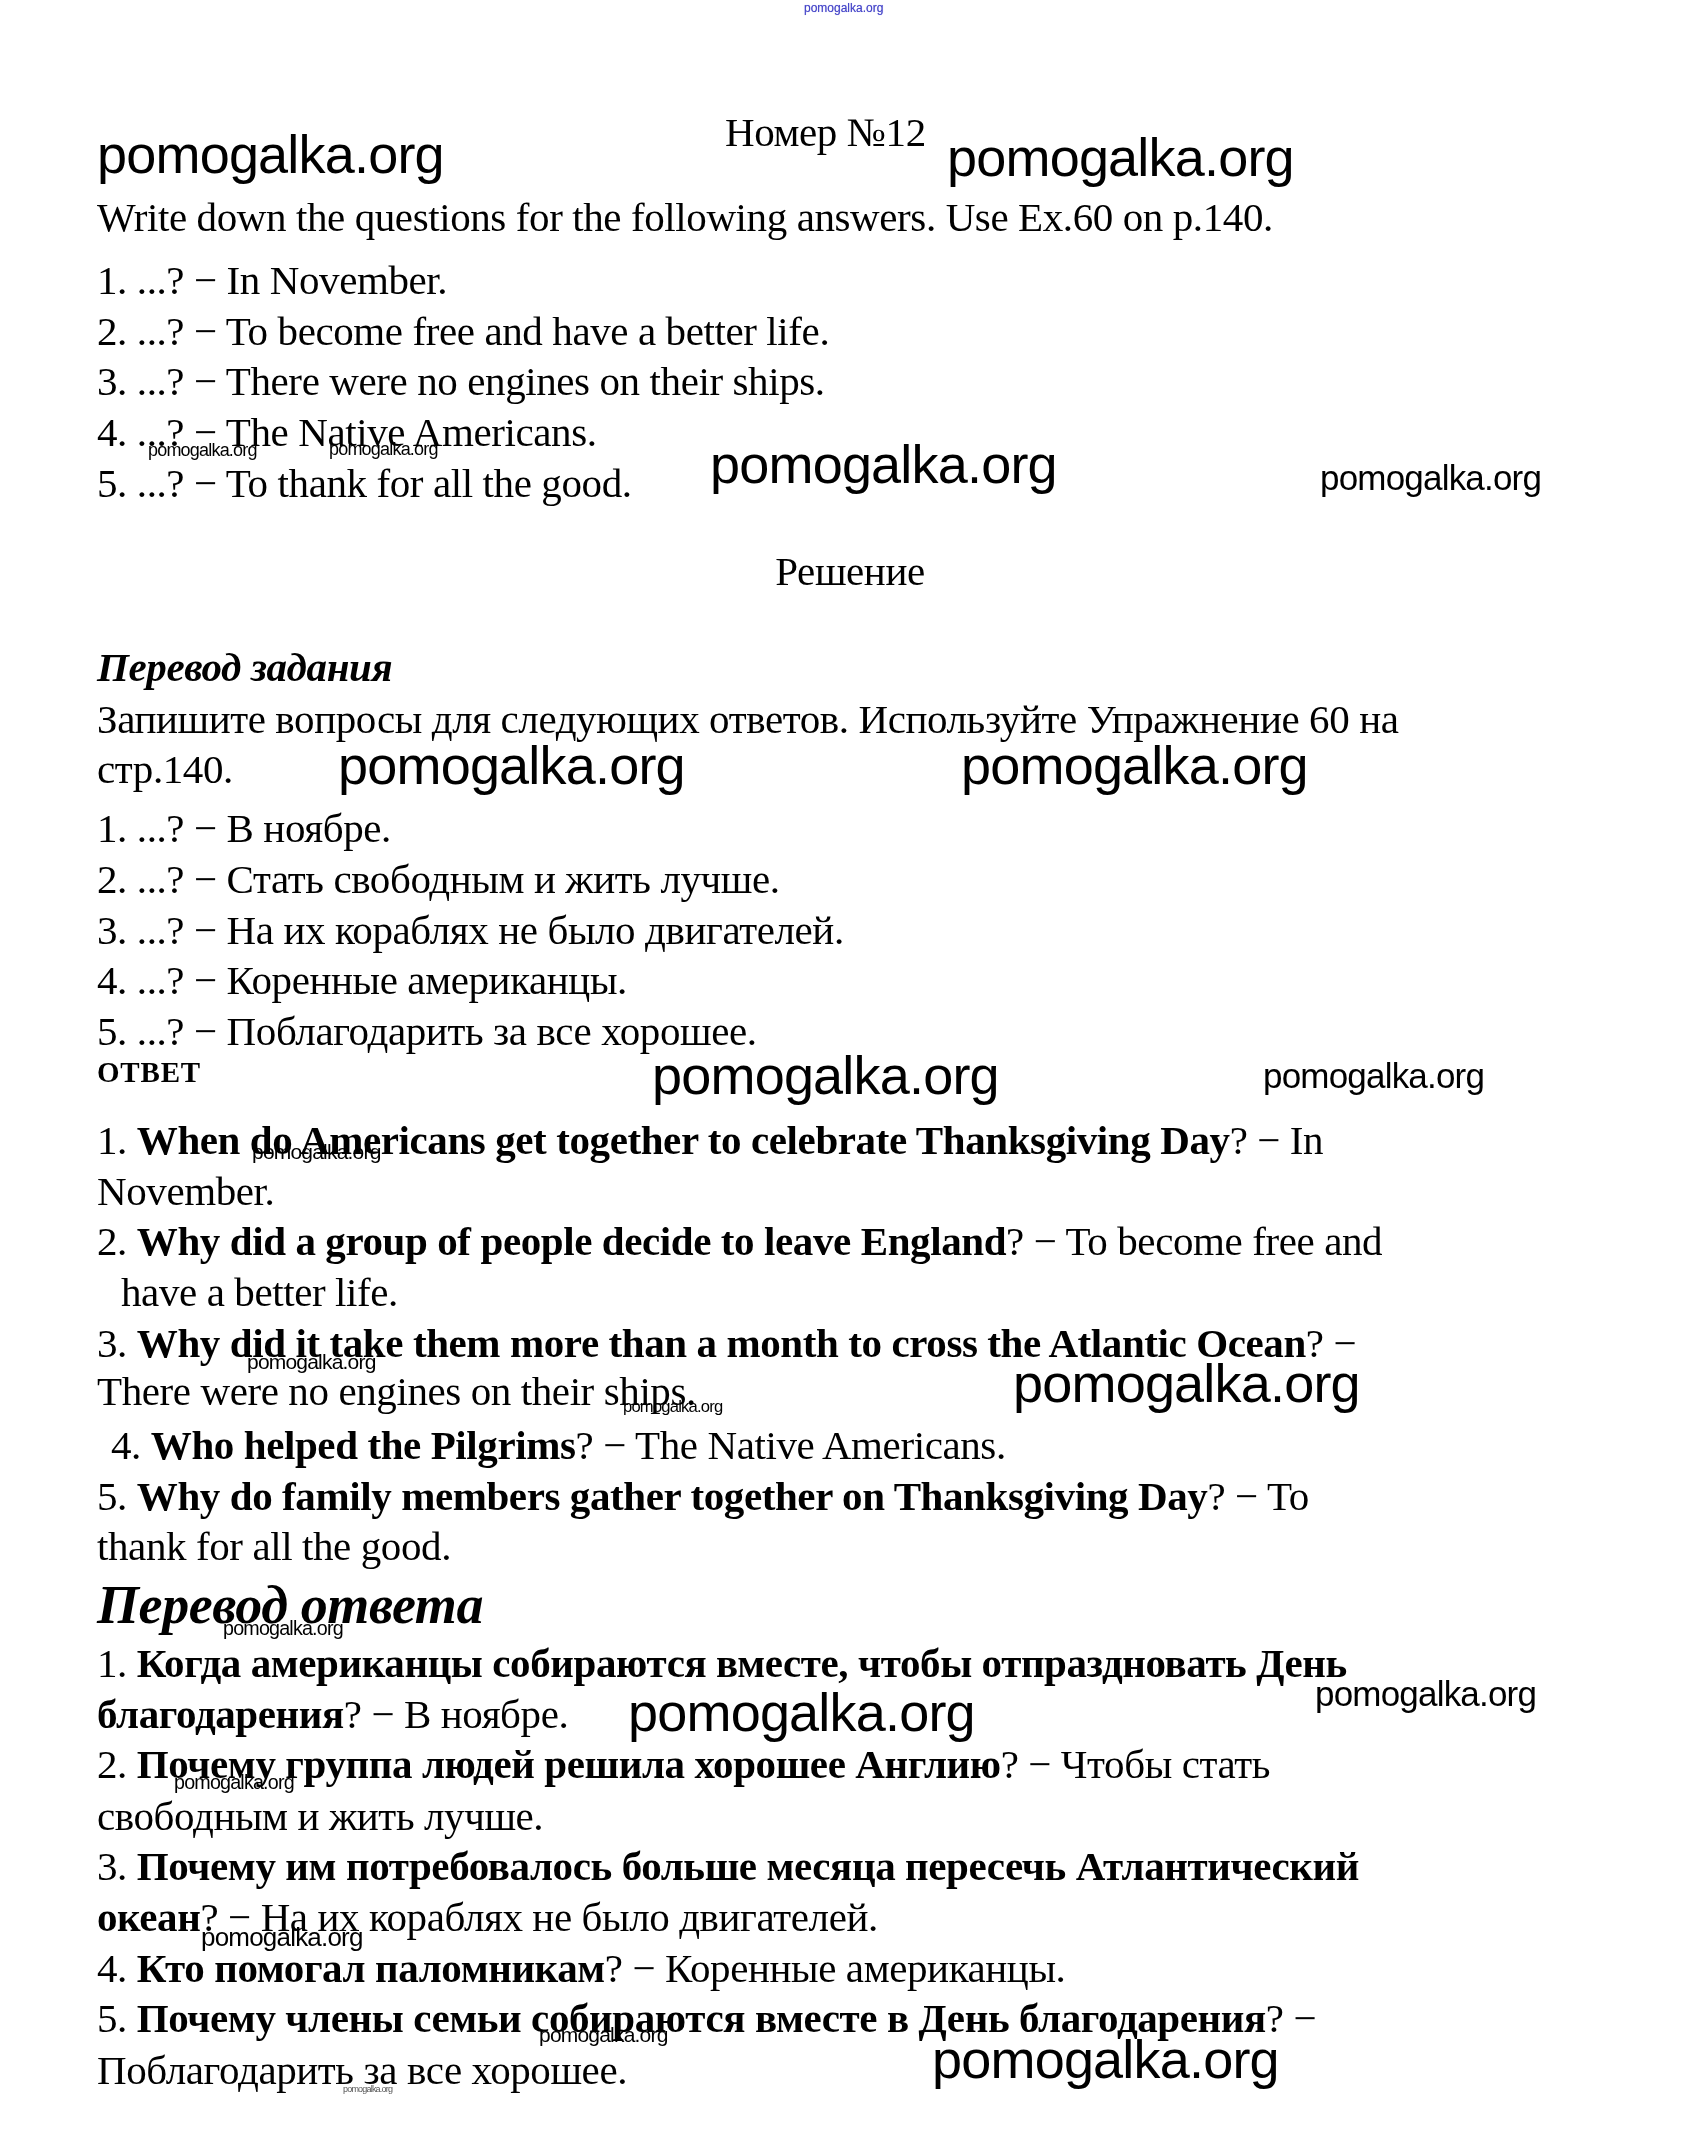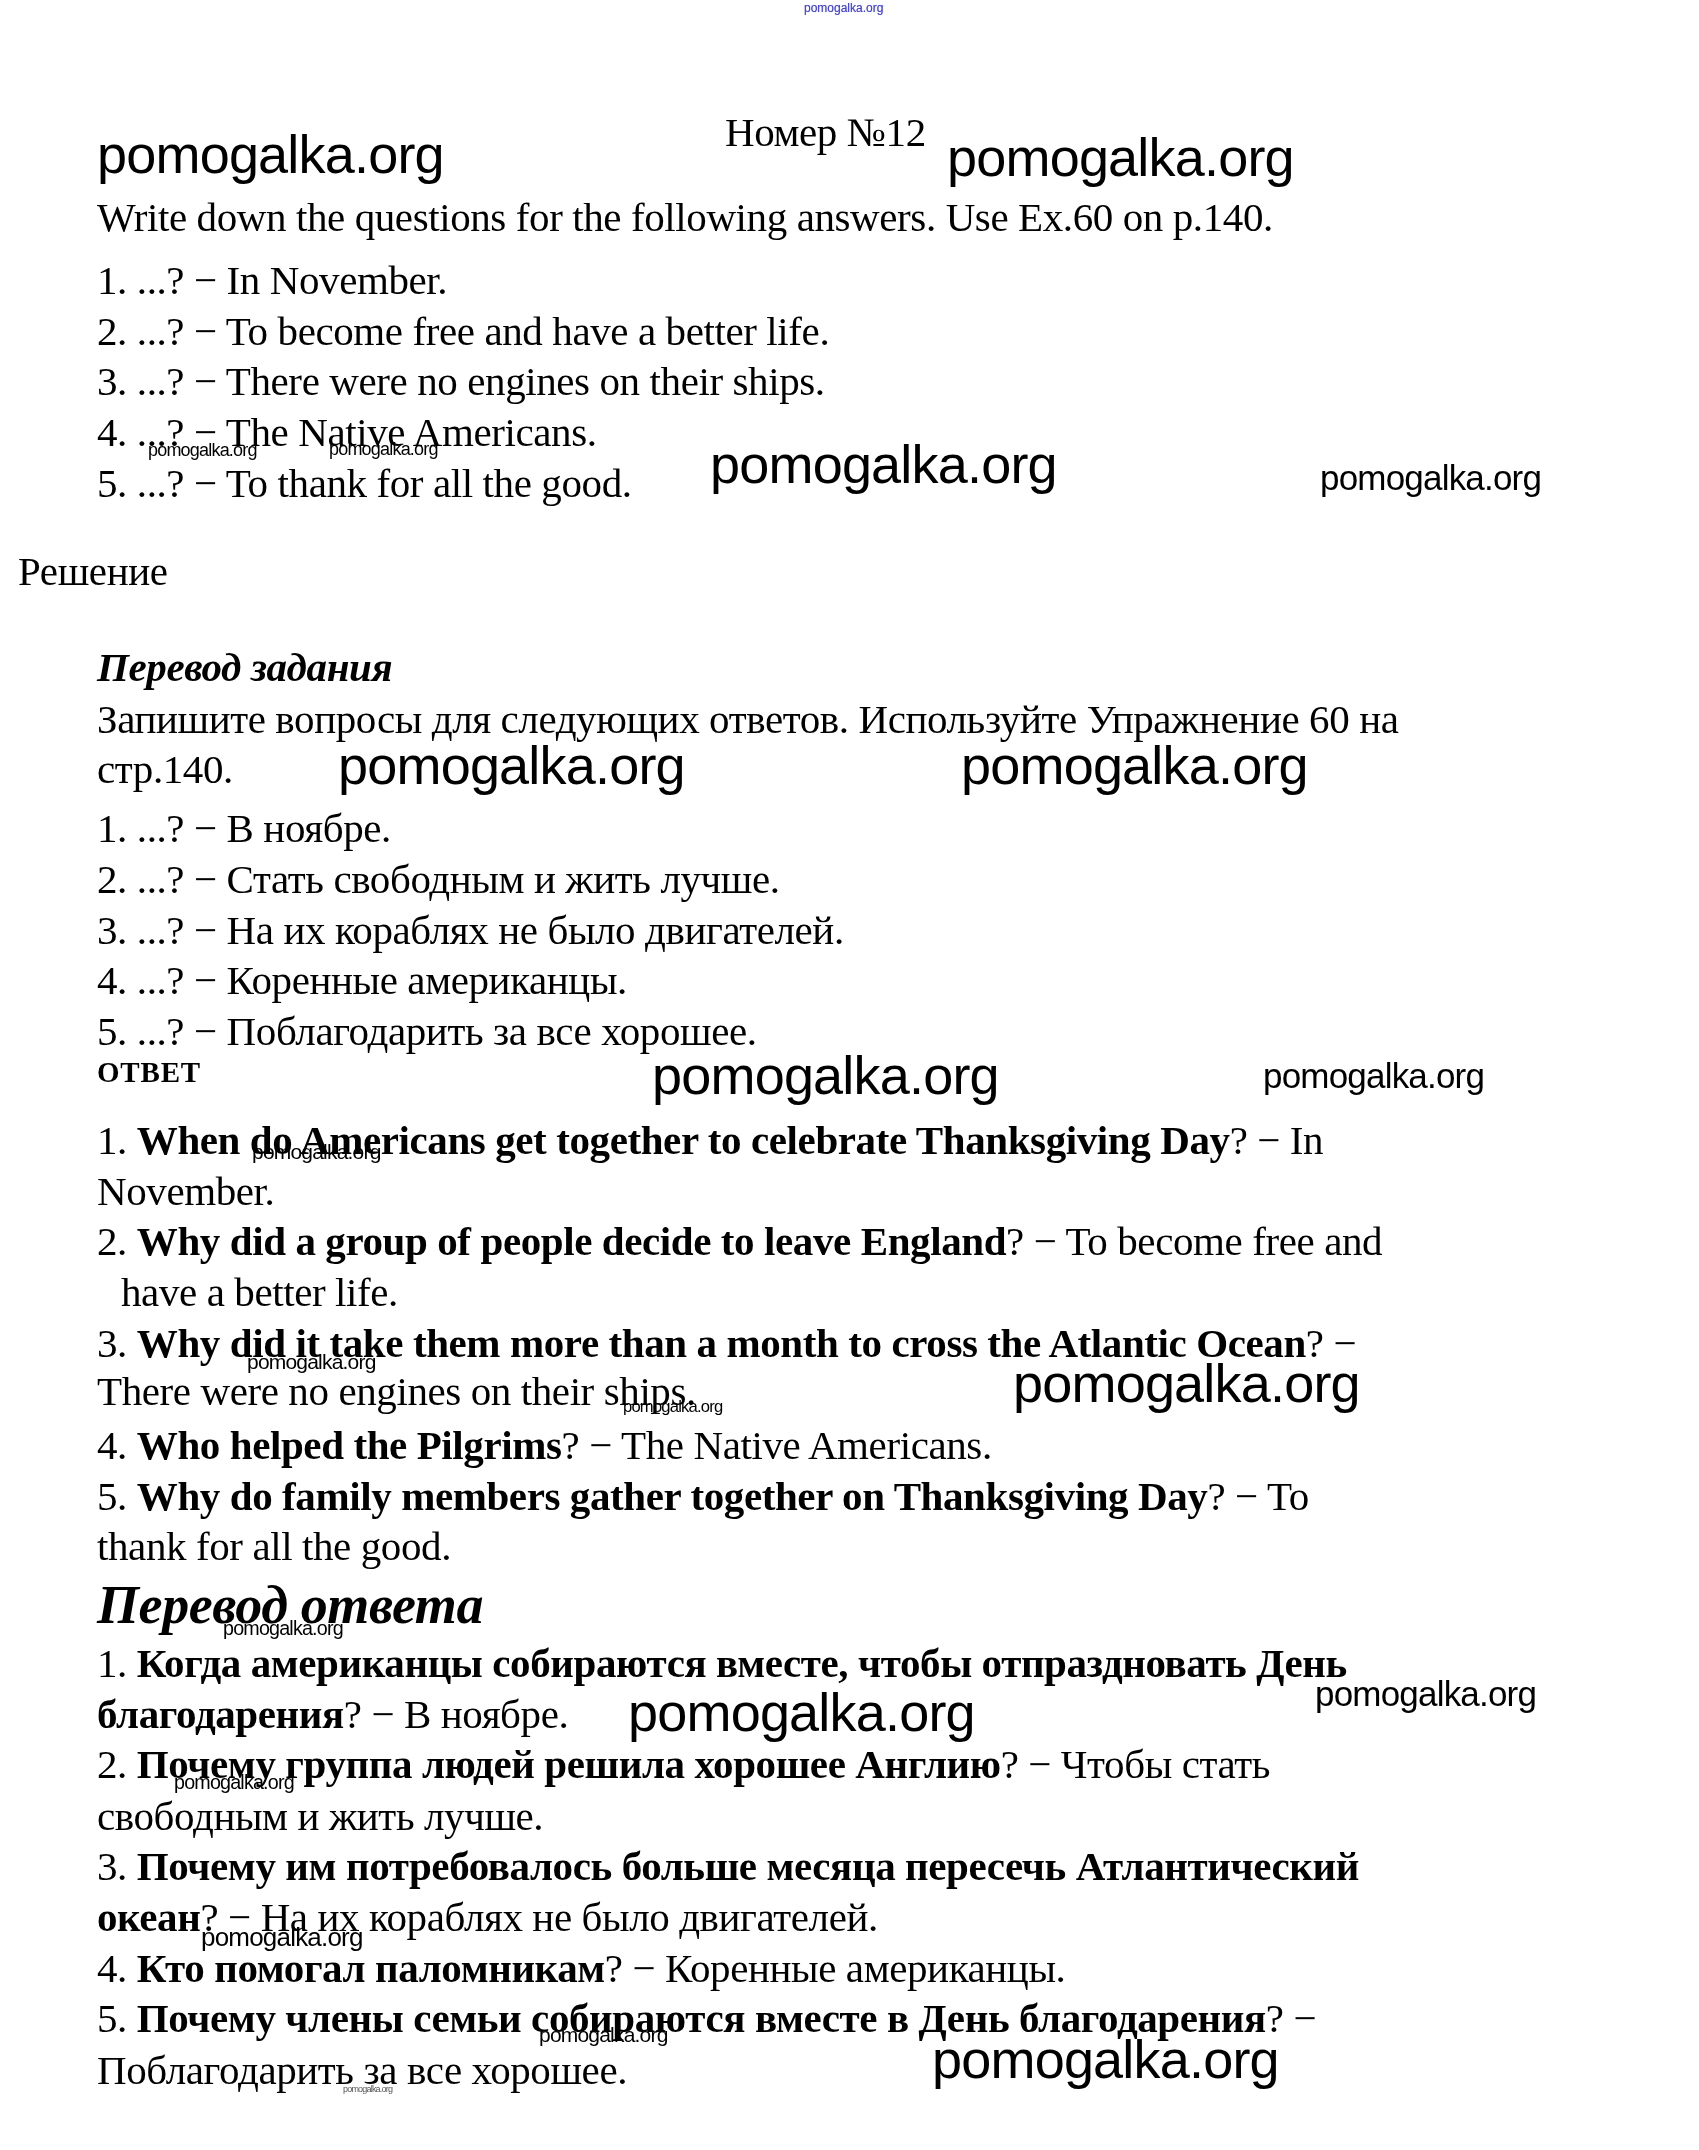--- a/index.html
+++ b/index.html
@@ -10,21 +10,21 @@
   }
   #page{position:absolute;inset:0;}
   .line{
     position:absolute;left:97px;
     font-size:41px;line-height:1.12;letter-spacing:-0.4px;
     white-space:nowrap;color:#000;
   }
   .line .b{font-weight:bold;}
   .heading-bi{font-weight:bold;font-style:italic;}
   .heading-b{font-weight:bold;}
-  .centered{left:18px;width:1676px;text-align:left;}
+  .centered{left:12px;width:1676px;text-align:center;}
   .wm{
     position:absolute;font-family:"Liberation Sans",sans-serif;
     color:#000;line-height:1;white-space:nowrap;letter-spacing:-0.8px;
   }
   .wm-blue{color:#4646c8;text-shadow:0 0 0.8px #8a8ae0;letter-spacing:0;}
   .wm-gray{color:#555;}
   #title{position:absolute;left:725px;top:108px;font-size:41px;letter-spacing:-0.4px;}
   #solution-heading{position:absolute;top:549px;font-size:41px;}
   #translation-task-heading{position:absolute;left:97px;top:645px;font-size:41px;}
   #answer-heading{position:absolute;left:97px;top:1056px;font-size:29px;letter-spacing:0.8px;}
@@ -51,21 +51,21 @@
     <div class="line" style="top: 857px;"><span>2. ...? − Стать свободным и жить лучше.</span></div>
     <div class="line" style="top: 908px;"><span>3. ...? − На их кораблях не было двигателей.</span></div>
     <div class="line" style="top: 958px;"><span>4. ...? − Коренные американцы.</span></div>
     <div class="line" style="top: 1009px;"><span>5. ...? − Поблагодарить за все хорошее.</span></div>
     <div class="line" style="top: 1118px;"><span>1. </span><span class="b">When do Americans get together to celebrate Thanksgiving Day</span><span>? − In</span></div>
     <div class="line" style="top: 1169px;"><span>November.</span></div>
     <div class="line" style="top: 1219px;"><span>2. </span><span class="b">Why did a group of people decide to leave England</span><span>? − To become free and</span></div>
     <div class="line" style="top: 1270px; margin-left: 24px;"><span>have a better life.</span></div>
     <div class="line" style="top: 1321px;"><span>3. </span><span class="b">Why did it take them more than a month to cross the Atlantic Ocean</span><span>? −</span></div>
     <div class="line" style="top: 1369px;"><span>There were no engines on their ships.</span></div>
-    <div class="line" style="top: 1423px;"><span>4. </span><span class="b">Who helped the Pilgrims</span><span>? − The Native Americans.</span></div>
+    <div class="line" style="top: 1423px; margin-left: 14px;"><span>4. </span><span class="b">Who helped the Pilgrims</span><span>? − The Native Americans.</span></div>
     <div class="line" style="top: 1474px;"><span>5. </span><span class="b">Why do family members gather together on Thanksgiving Day</span><span>? − To</span></div>
     <div class="line" style="top: 1524px;"><span>thank for all the good.</span></div>
     <div class="line" style="top: 1641px;"><span>1. </span><span class="b">Когда американцы собираются вместе, чтобы отпраздновать День</span></div>
     <div class="line" style="top: 1692px;"><span class="b">благодарения</span><span>? − В ноябре.</span></div>
     <div class="line" style="top: 1742px;"><span>2. </span><span class="b">Почему группа людей решила хорошее Англию</span><span>? − Чтобы стать</span></div>
     <div class="line" style="top: 1794px; text-align: center;"><span>свободным и жить лучше.</span></div>
     <div class="line" style="top: 1844px;"><span>3. </span><span class="b">Почему им потребовалось больше месяца пересечь Атлантический</span></div>
     <div class="line" style="top: 1895px;"><span class="b">океан</span><span>? − На их кораблях не было двигателей.</span></div>
     <div class="line" style="top: 1946px;"><span>4. </span><span class="b">Кто помогал паломникам</span><span>? − Коренные американцы.</span></div>
     <div class="line" style="top: 1996px;"><span>5. </span><span class="b">Почему члены семьи собираются вместе в День благодарения</span><span>? −</span></div>

